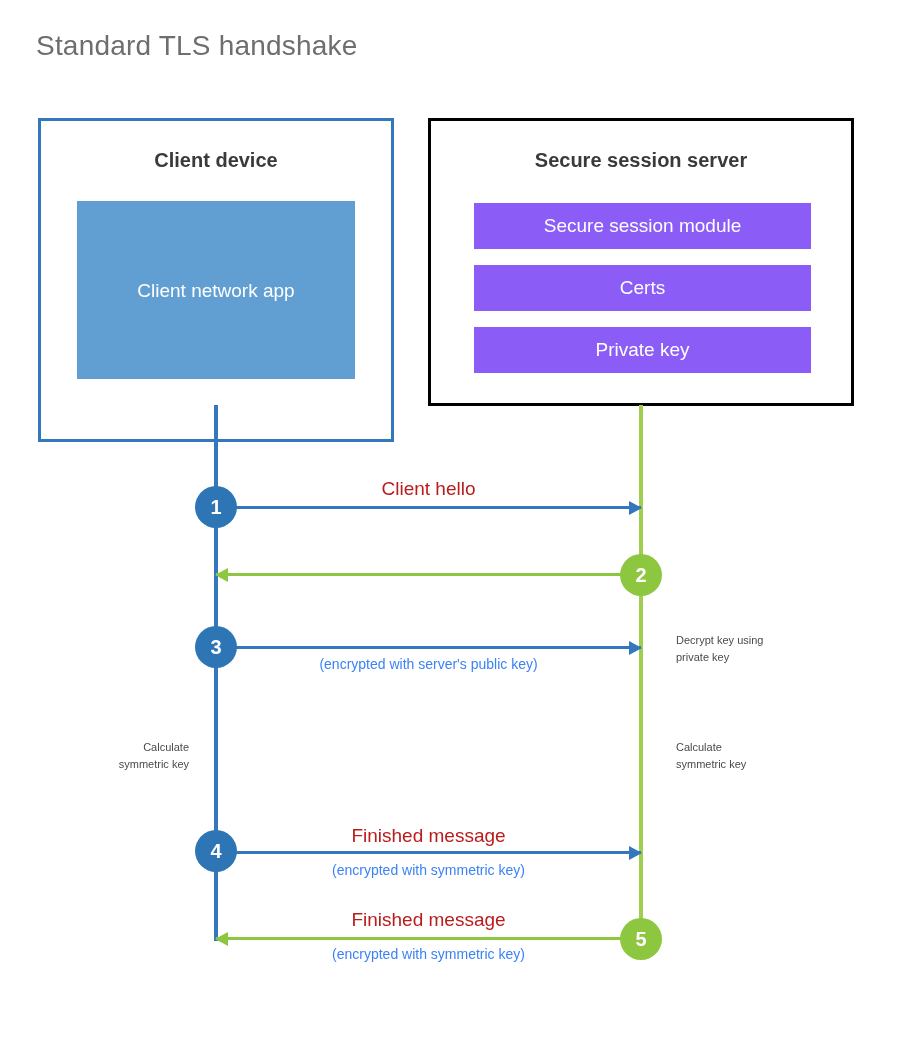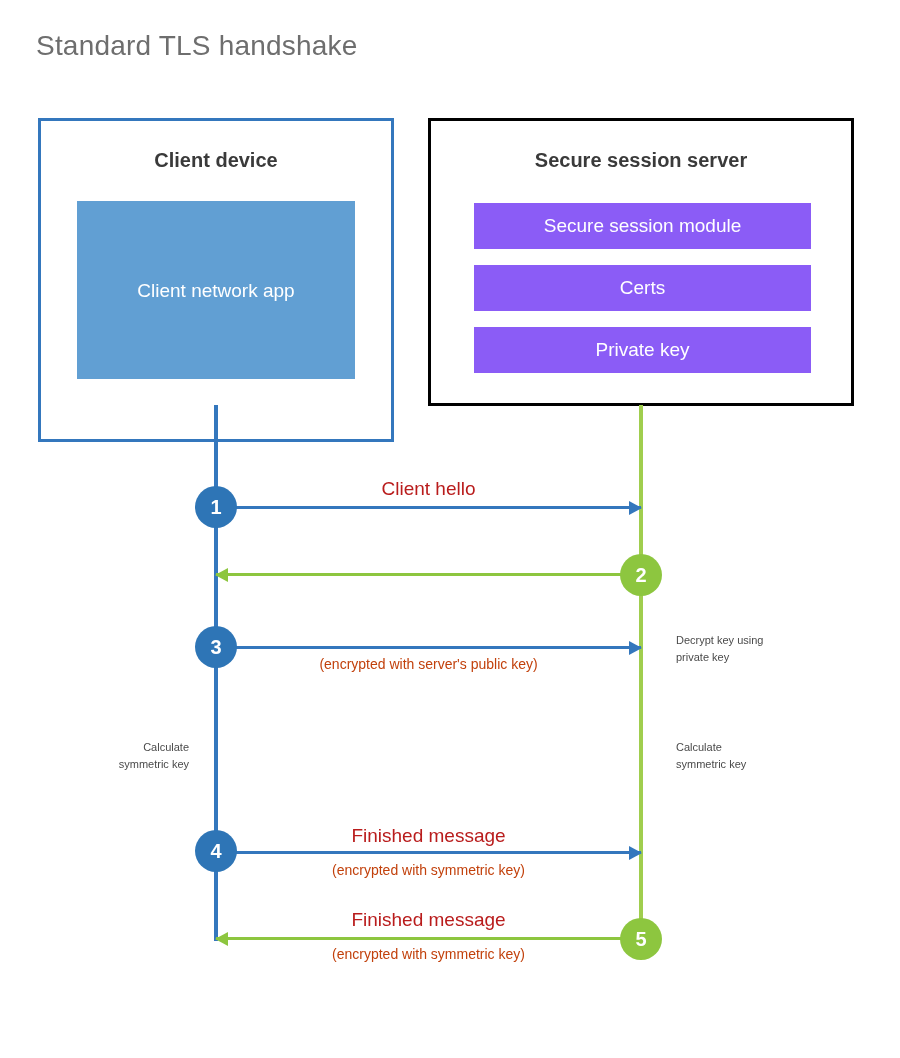--- a/index.html
+++ b/index.html
@@ -167,21 +167,21 @@
     position: absolute;
     text-align: center;
     font-size: 19px;
     color: #b91c1c;
     white-space: nowrap;
   }
   .msg-sub {
     position: absolute;
     text-align: center;
     font-size: 14px;
-    color: #c2410c;
+    color: #3b82f6;
     white-space: nowrap;
   }
 
   
   .side-note {
     position: absolute;
     font-size: 11px;
     line-height: 17px;
     color: #4a4a4a;
     white-space: pre-line;

